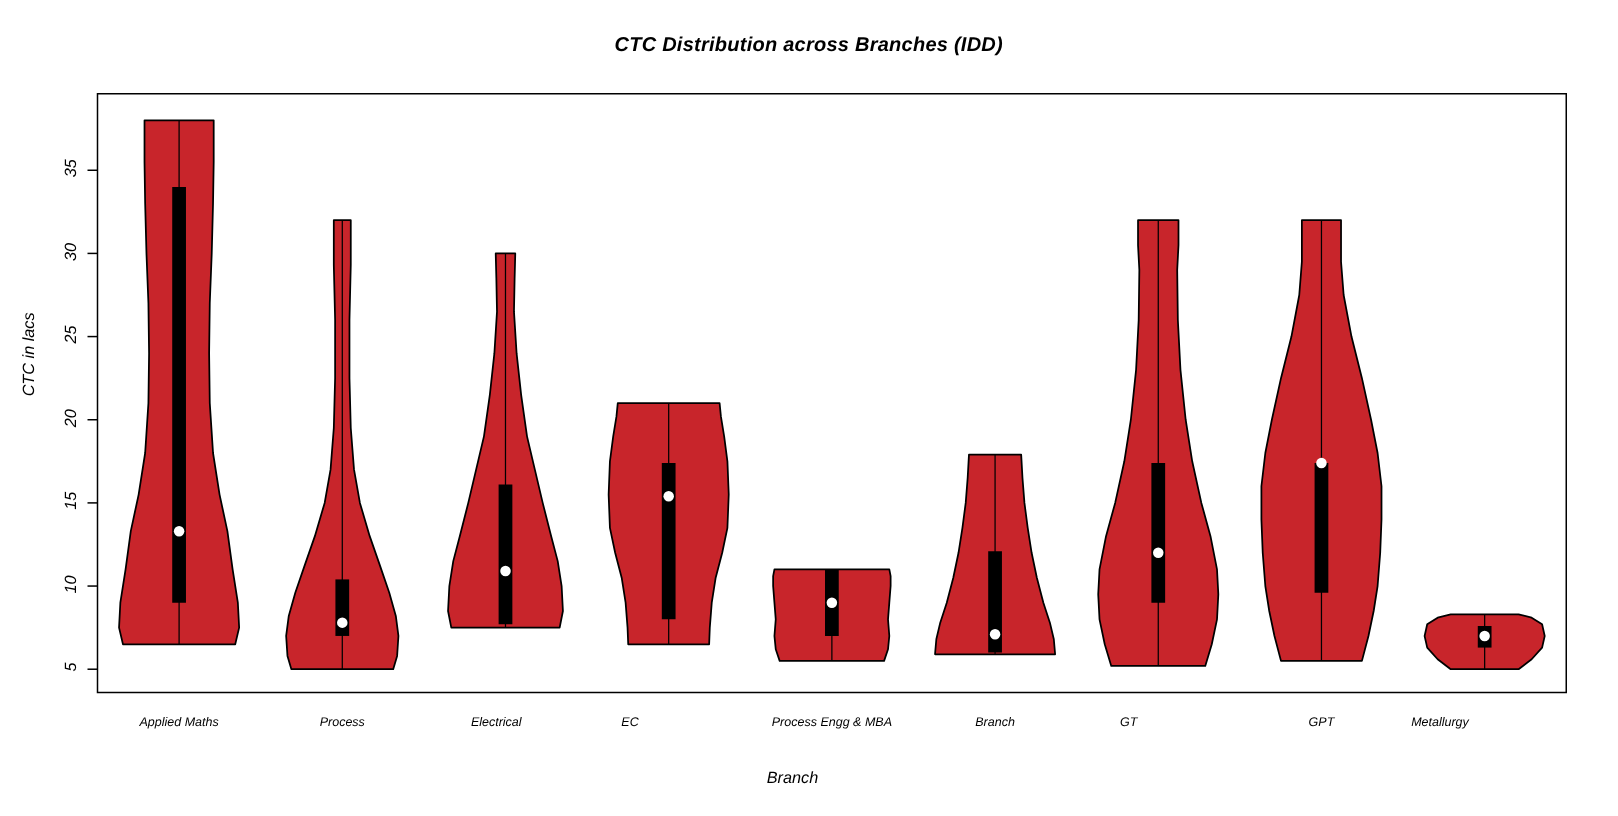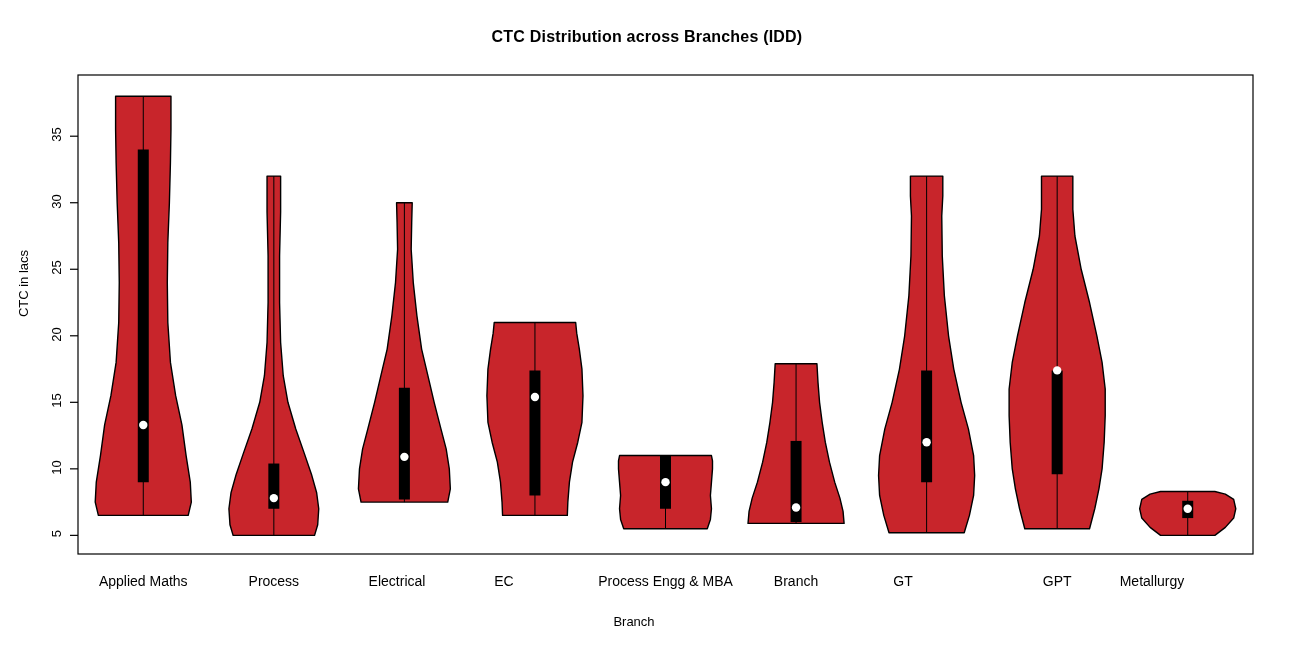--- a/index.html
+++ b/index.html
@@ -13,20 +13,21 @@
     font-family: "Liberation Sans", sans-serif;
     color: #000000;
     overflow: hidden;
     position: relative;
   }
   #plot-root {
     position: absolute;
     left: 0; top: 0;
     width: 1294px;
     height: 653px;
+    font-style: italic;
   }
   .chart-title {
     position: absolute;
     left: 0;
     top: 28px;
     width: 1294px;
     text-align: center;
     font-size: 16px;
     font-weight: bold;
     letter-spacing: 0.2px;
@@ -57,21 +58,21 @@
     position: absolute;
     font-size: 13px;
     font-family: "Liberation Sans", sans-serif;
     transform: rotate(-90deg);
     transform-origin: center center;
     text-align: center;
     width: 30px;
   }
   .xtick-label {
     position: absolute;
-    font-size: 14px;
+    font-size: 10px;
     font-family: "Liberation Sans", sans-serif;
     text-align: right;
     white-space: nowrap;
     transform: translateX(-50%);
     top: 573px;
   }
   svg.plot-canvas {
     position: absolute;
     left: 0; top: 0;
   }

